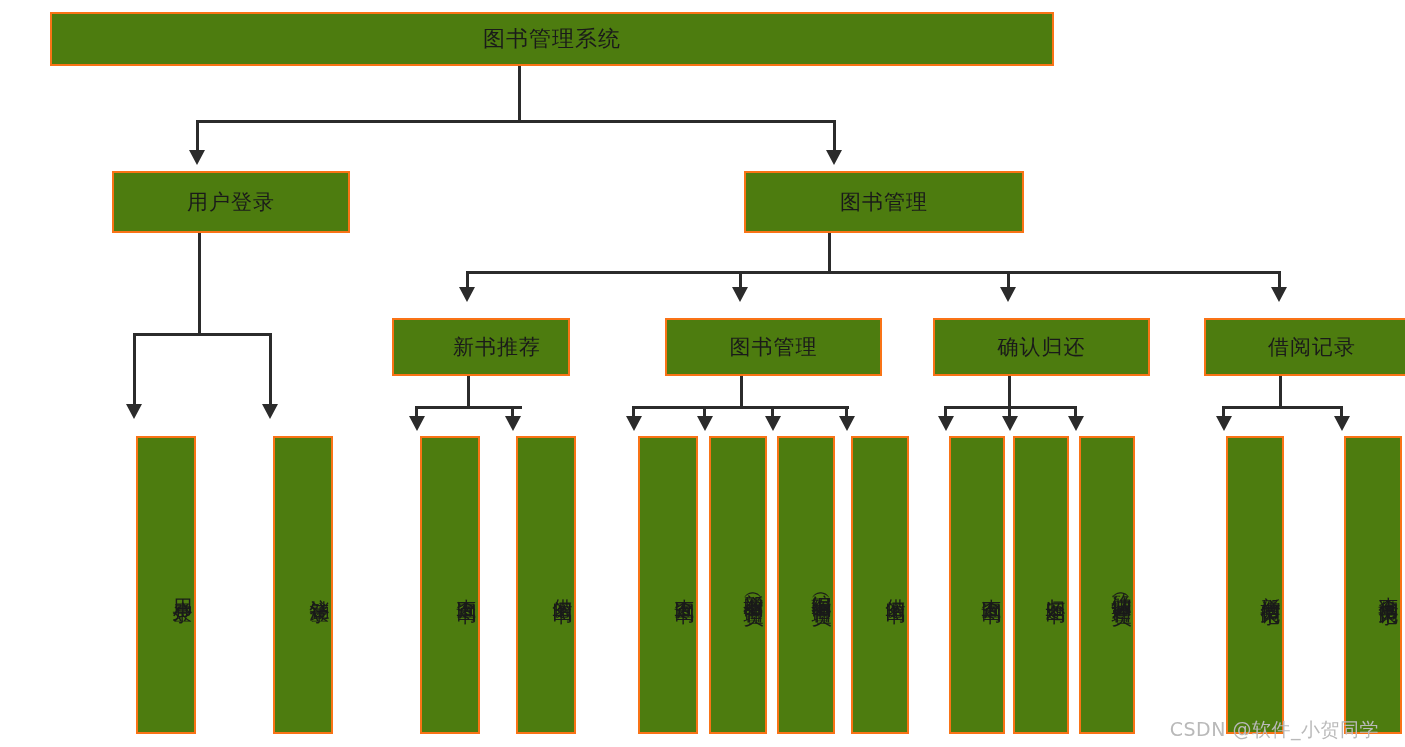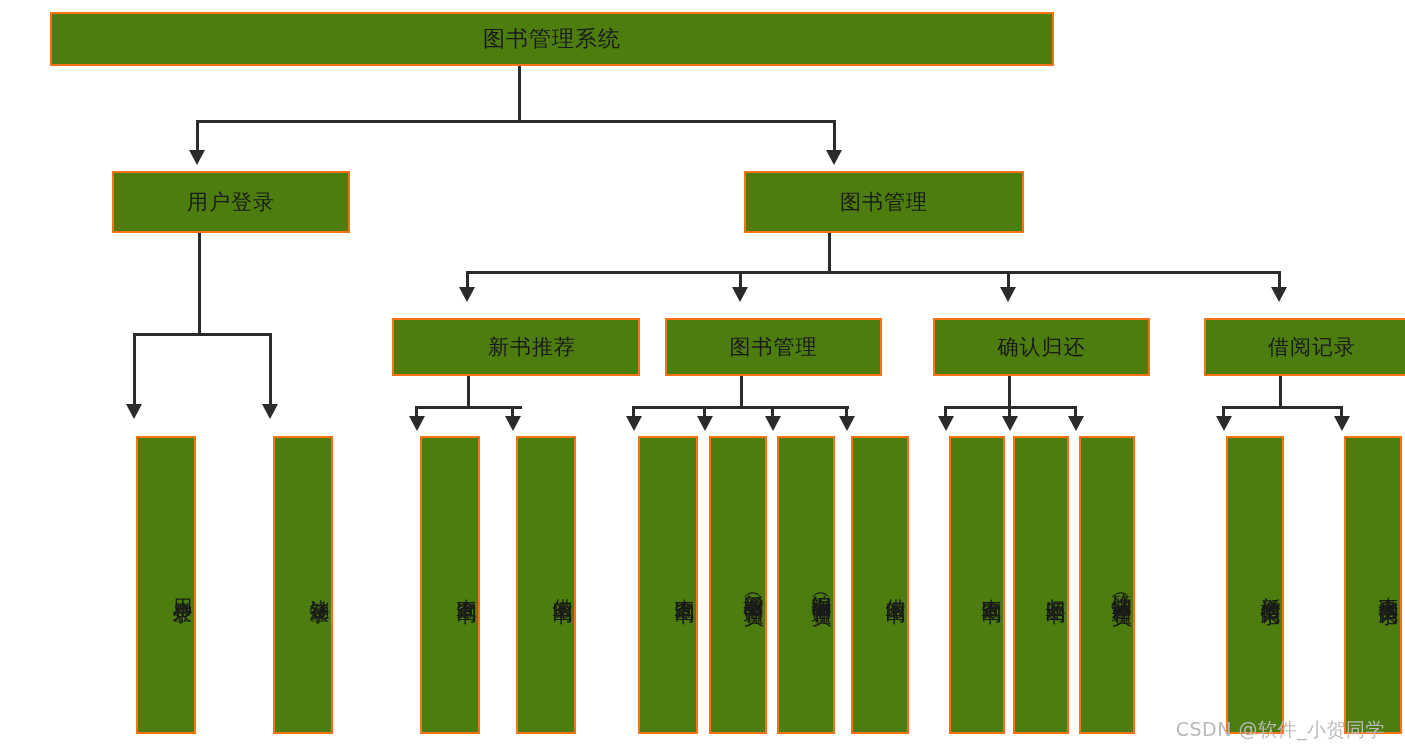--- a/index.html
+++ b/index.html
@@ -47,21 +47,21 @@
     position:absolute;
     width:0;height:0;
     border-left:8px solid transparent;
     border-right:8px solid transparent;
     border-top:15px solid #2b2b2b;
   }
 
   
   #watermark{
     position:absolute;
-    right:20px;bottom:4px;
+    right:26px;bottom:4px;
     font-size:19px;
     color:#b9b9b9;
     white-space:nowrap;
     letter-spacing:.5px;
     pointer-events:none;
   }
 </style>
 </head>
 <body>
 
@@ -92,21 +92,21 @@
   <div class="ln h" style="left:466px;top:271px;width:812px;"></div>
   <div class="ln v" style="left:466px;top:271px;height:18px;"></div>
   <div class="arrow" style="left:459px;top:287px;"></div>
   <div class="ln v" style="left:739px;top:271px;height:18px;"></div>
   <div class="arrow" style="left:732px;top:287px;"></div>
   <div class="ln v" style="left:1007px;top:271px;height:18px;"></div>
   <div class="arrow" style="left:1000px;top:287px;"></div>
   <div class="ln v" style="left:1278px;top:271px;height:18px;"></div>
   <div class="arrow" style="left:1271px;top:287px;"></div>
 
-  <div class="node h" style="left:360px;top:318px;width:248px;height:58px;padding-left:32px;">新书推荐</div>
+  <div class="node h" style="left:360px;top:318px;width:178px;height:58px;padding-left:32px;">新书推荐</div>
   <div class="node h" style="left:633px;top:318px;width:217px;height:58px;">图书管理</div>
   <div class="node h" style="left:901px;top:318px;width:217px;height:58px;">确认归还</div>
   <div class="node h" style="left:1172px;top:318px;width:216px;height:58px;">借阅记录</div>
 
   <div class="ln v" style="left:467px;top:376px;height:32px;"></div>
   <div class="ln h" style="left:415px;top:406px;width:107px;"></div>
   <div class="ln v" style="left:415px;top:406px;height:12px;"></div>
   <div class="arrow" style="left:409px;top:416px;"></div>
   <div class="ln v" style="left:511px;top:406px;height:12px;"></div>
   <div class="arrow" style="left:505px;top:416px;"></div>

